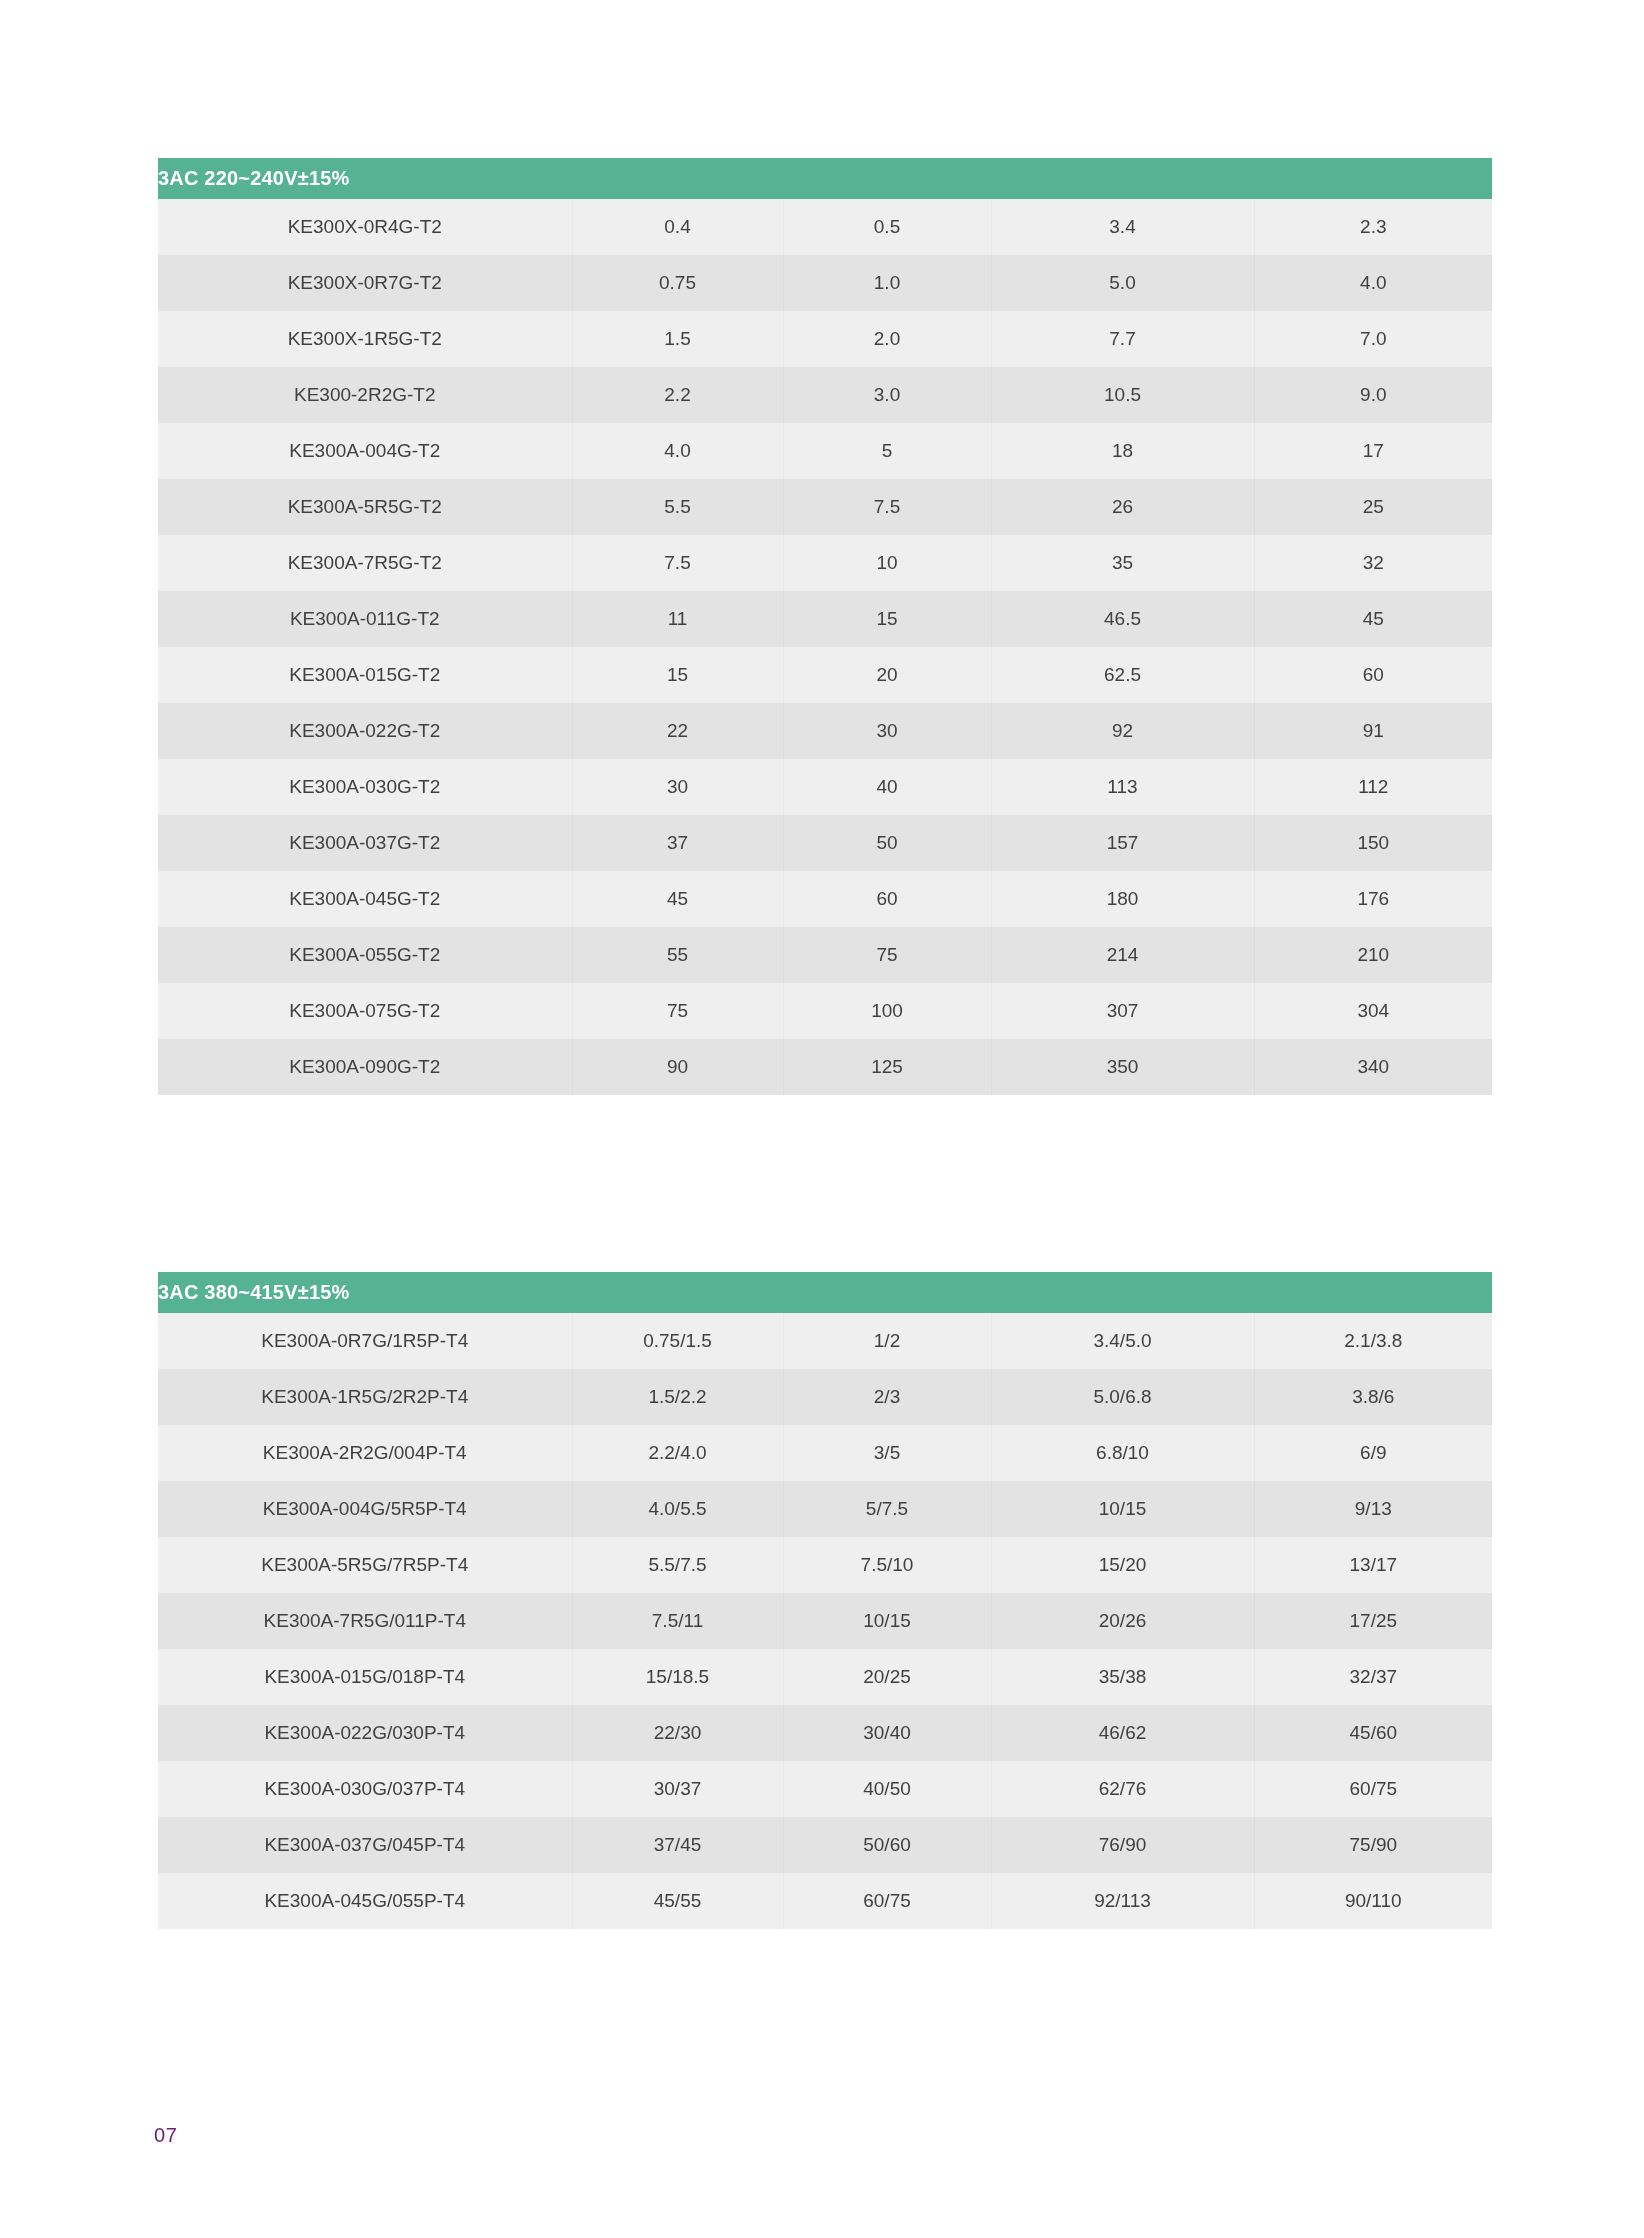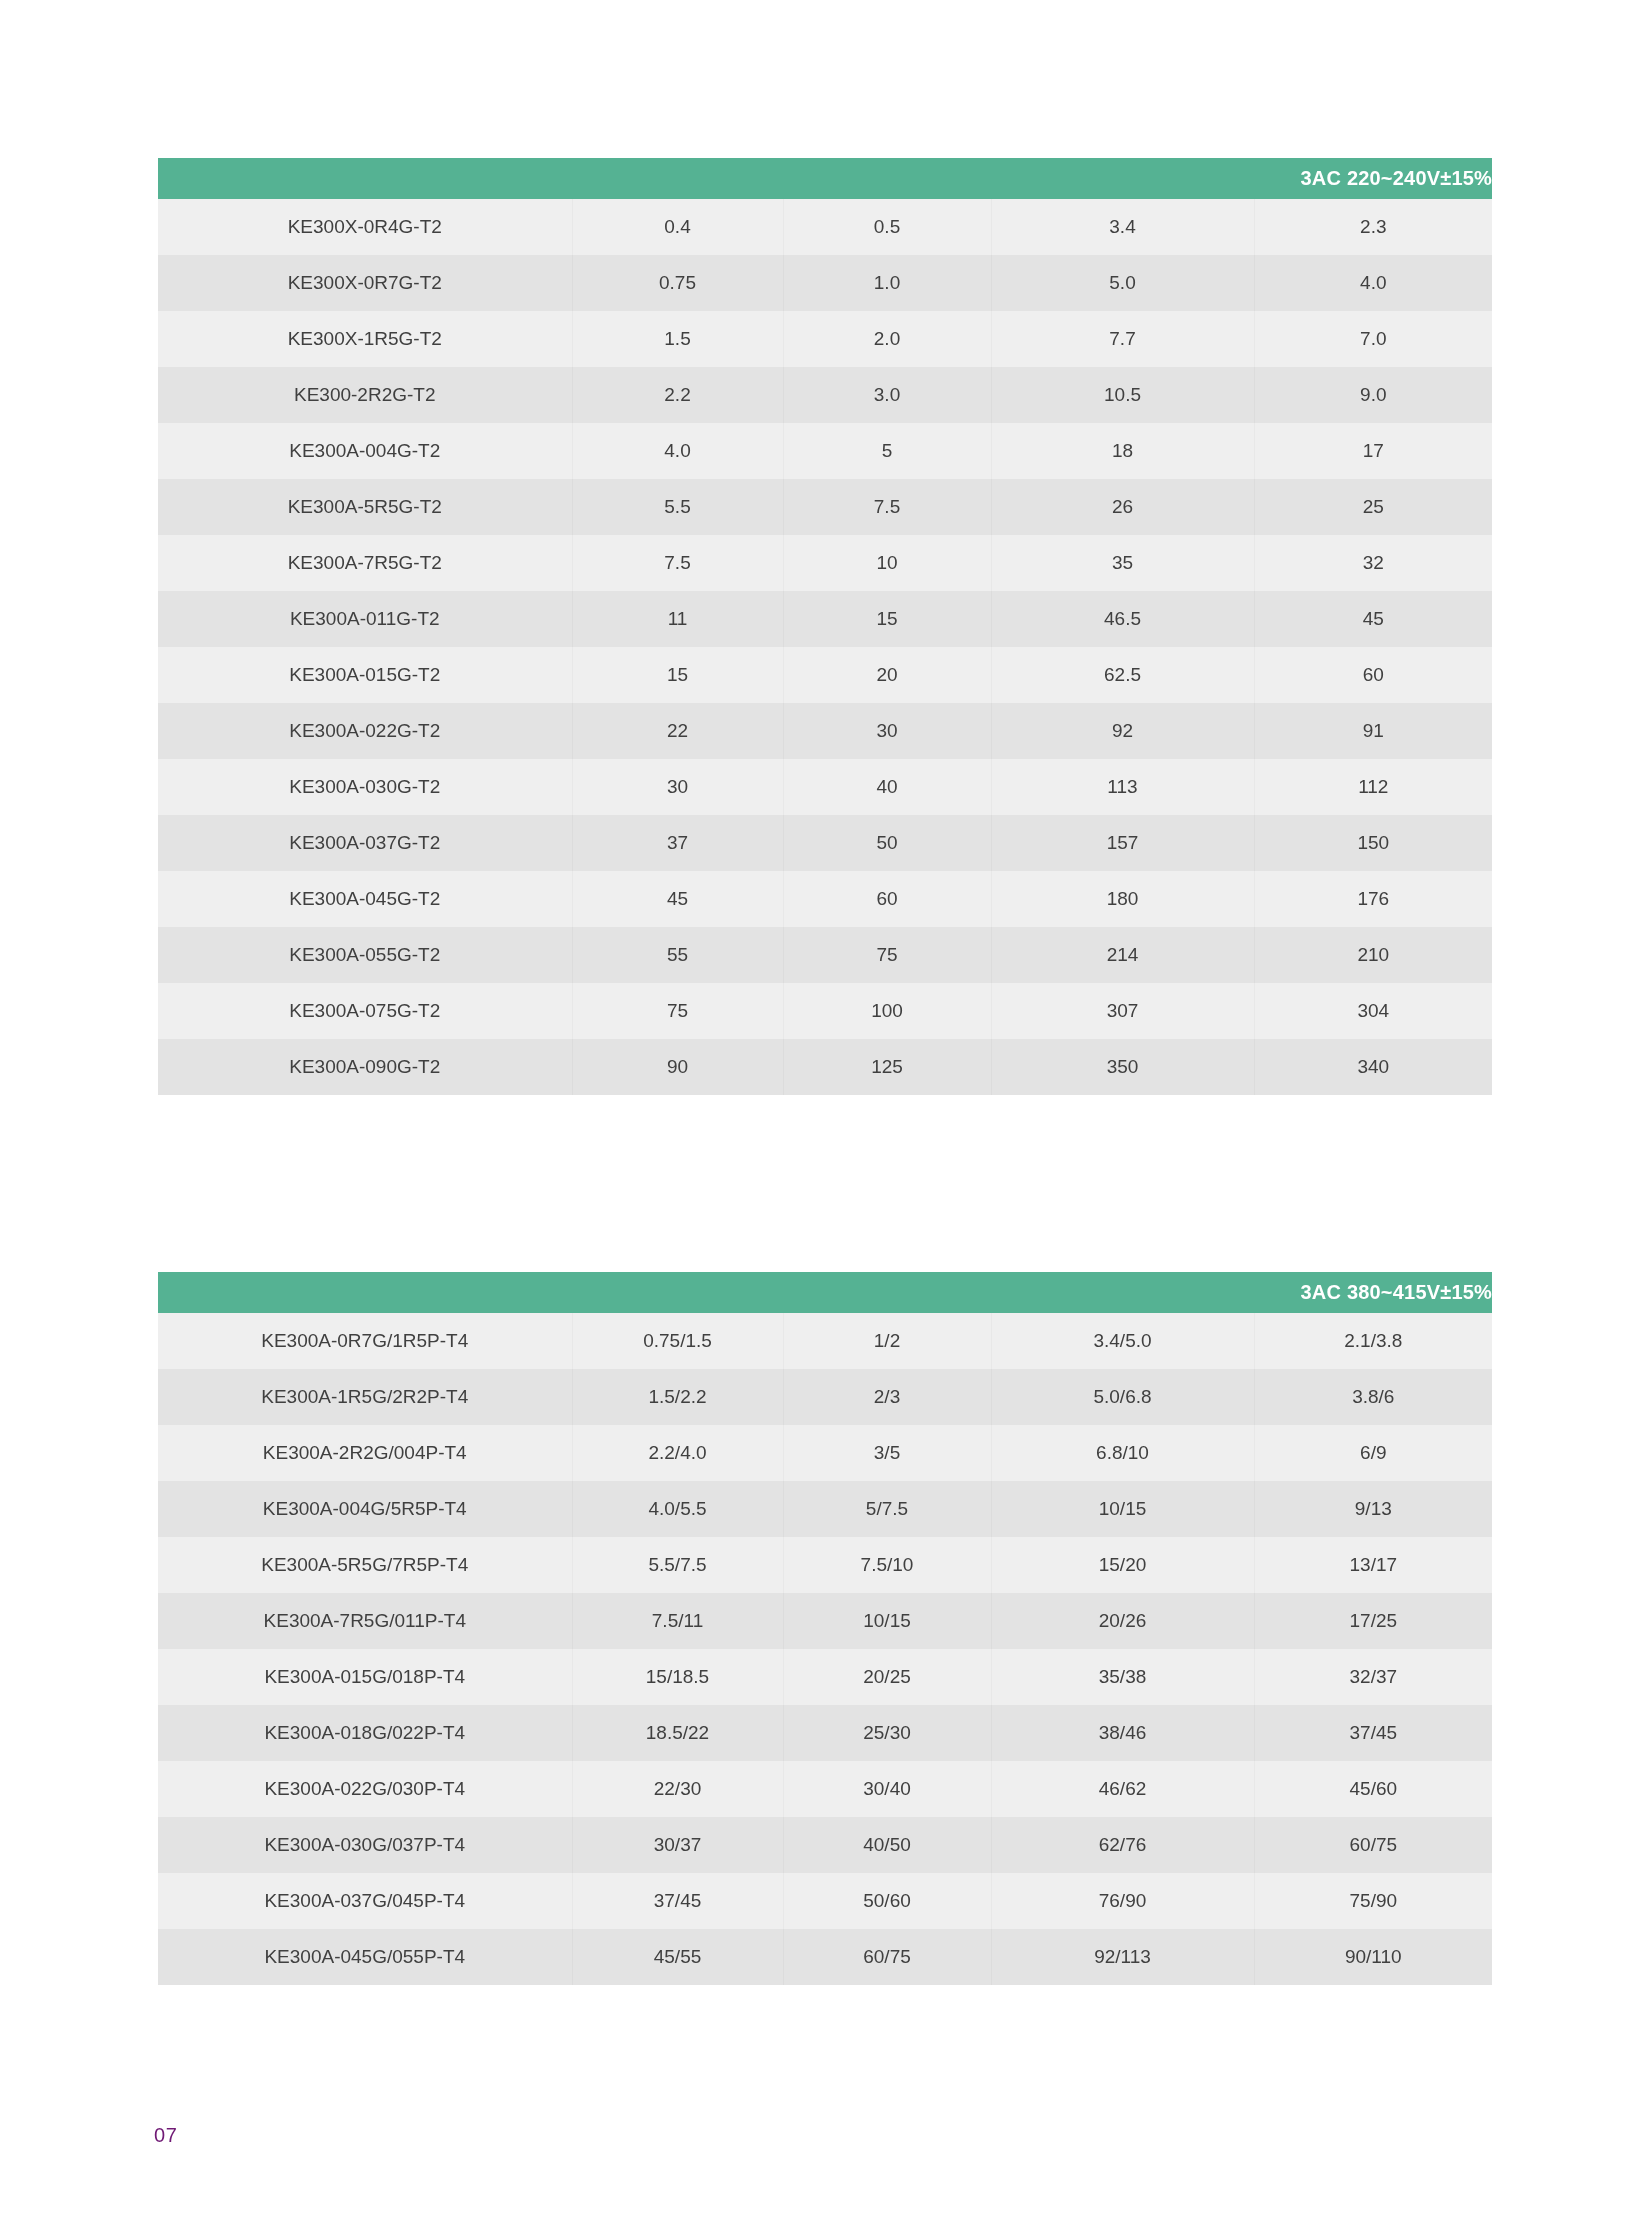--- a/index.html
+++ b/index.html
@@ -39,21 +39,21 @@
   .spec-table col.c4 { width: 238px; }
 
   .tbl-head th {
     background: #55b293;
     color: #ffffff;
     font-size: 20px;
     font-weight: bold;
     letter-spacing: 0.2px;
     height: 41px;
     padding: 0;
-    text-align: right;
+    text-align: left;
     vertical-align: middle;
   }
 
   .spec-table tbody td {
     height: 56px;
     padding: 0;
     text-align: center;
     vertical-align: middle;
     font-size: 19px;
     color: #404040;
@@ -271,27 +271,20 @@
           <td>17/25</td>
         </tr>
         <tr>
           <td>KE300A-015G/018P-T4</td>
           <td>15/18.5</td>
           <td>20/25</td>
           <td>35/38</td>
           <td>32/37</td>
         </tr>
         <tr>
-          <td>KE300A-018G/022P-T4</td>
-          <td>18.5/22</td>
-          <td>25/30</td>
-          <td>38/46</td>
-          <td>37/45</td>
-        </tr>
-        <tr>
           <td>KE300A-022G/030P-T4</td>
           <td>22/30</td>
           <td>30/40</td>
           <td>46/62</td>
           <td>45/60</td>
         </tr>
         <tr>
           <td>KE300A-030G/037P-T4</td>
           <td>30/37</td>
           <td>40/50</td>

